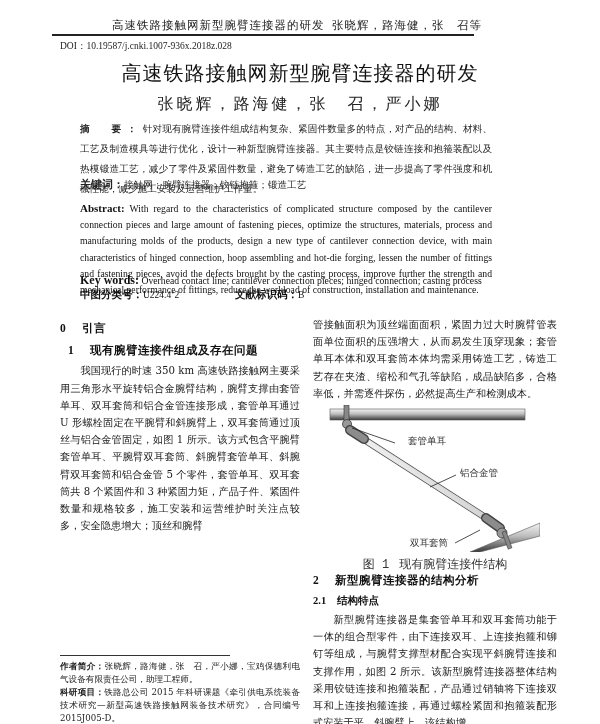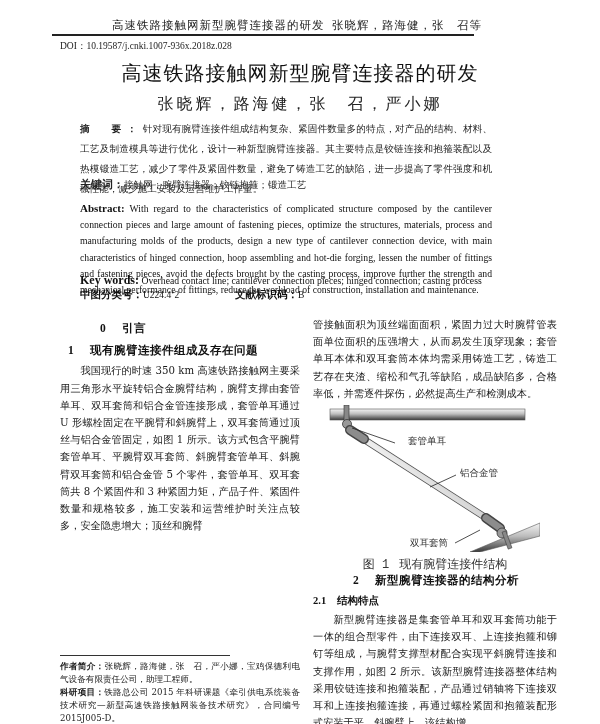--- a/index.html
+++ b/index.html
@@ -50,21 +50,21 @@
     font-size: 10px; color: #111;
   }
   .classif-row .cell { position: absolute; top: 0; white-space: nowrap; }
   .classif-row .k { font-family: Liberation Serif, serif; font-weight: bold; font-size: 10.5px; margin-top: 21px; }
   .classif-row .v { font-family: "Liberation Serif", serif; font-size: 9.5px; }
   .col { font-size: 10.2px; line-height: 17.2px; color: #1a1a1a; text-align: justify; }
   .col p { margin: 0; text-indent: 2em; }
   .col p.noindent { text-indent: 0; }
   .h1 {
     font-family: "DejaVu Sans", sans-serif; font-weight: bold; font-size: 11.5px;
-    letter-spacing: 0.5px; color: #111; margin-left: 40px;
+    letter-spacing: 0.5px; color: #111;
   }
   .h1 .num { display: inline-block; width: 22px; font-family: "Liberation Serif", serif; }
   .h2 { font-family: "DejaVu Sans", sans-serif; font-weight: bold; font-size: 10.5px; color: #111; }
   .h2 .num { display: inline-block; width: 24px; font-family: "Liberation Serif", serif; }
   .left-col { left: 60px; top: 320px; width: 240px; }
   .right-col-top { left: 313px; top: 316px; width: 244px; }
   .footnote-rule { left: 60px; top: 655px; width: 170px; height: 1px; background: #333; }
   .footnote {
     left: 60px; top: 660px; width: 240px; font-size: 8.6px; line-height: 13px;
     color: #222; text-align: justify;

